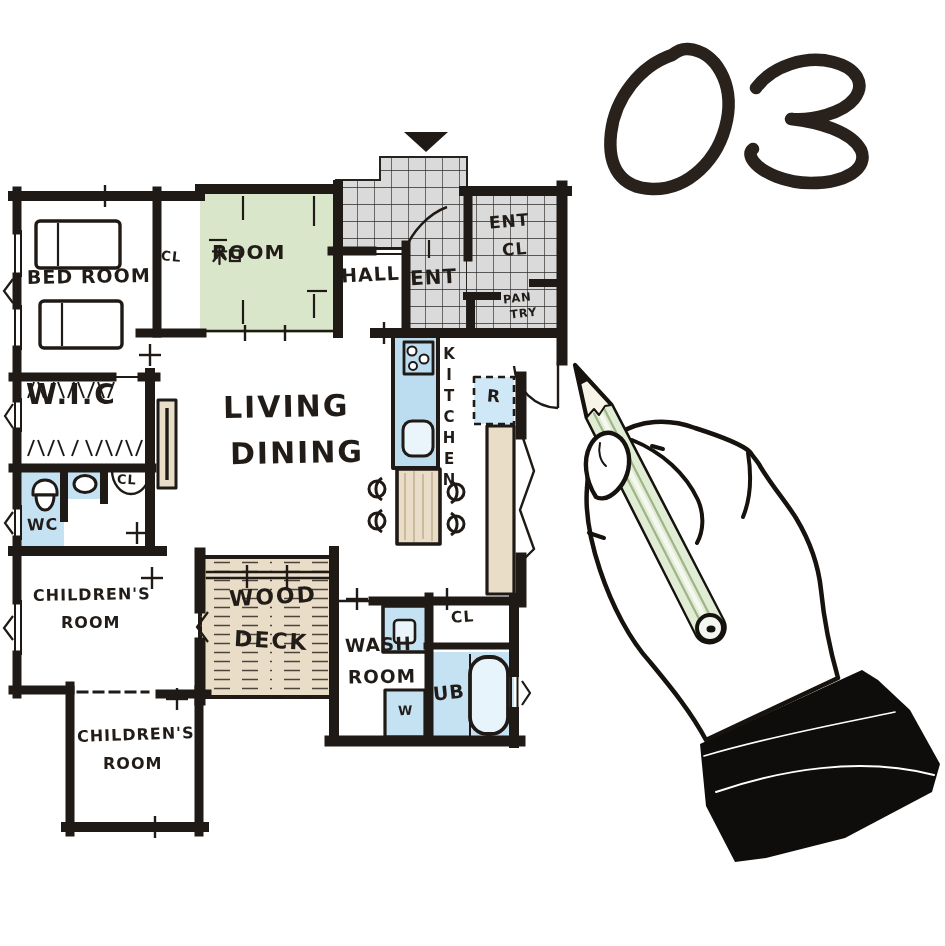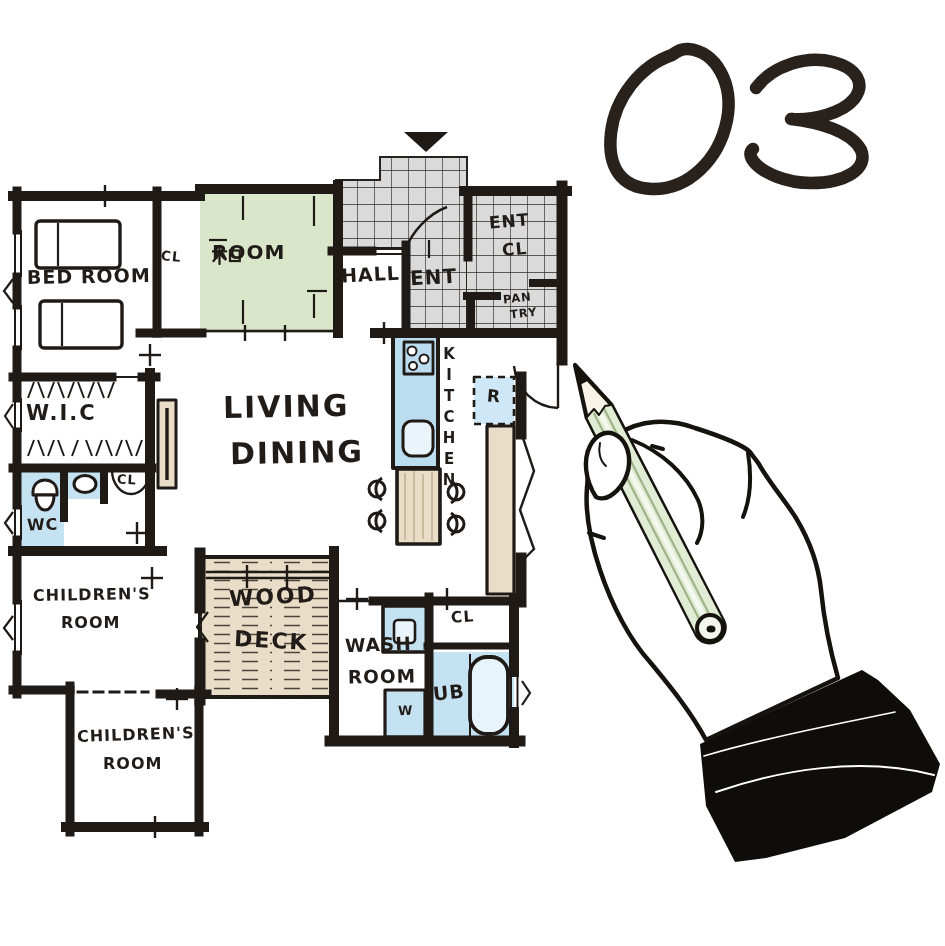--- a/index.html
+++ b/index.html
@@ -293,21 +293,21 @@
     <span>ROOM</span>
   </div>
 
   <div class="label" style="left:341px;top:265px;font-size:19px;transform:rotate(-3deg)">HALL</div>
   <div class="label" style="left:410px;top:267px;font-size:20px;transform:rotate(-3deg)">ENT</div>
   <div class="label" style="left:489px;top:213px;font-size:17px;transform:rotate(-5deg)">ENT</div>
   <div class="label" style="left:502px;top:241px;font-size:17px;transform:rotate(-5deg)">CL</div>
   <div class="label" style="left:503px;top:293px;font-size:11.5px;transform:rotate(-6deg)">PAN</div>
   <div class="label" style="left:510px;top:308px;font-size:11.5px;transform:rotate(-6deg)">TRY</div>
 
-  <div class="label big" style="left:26px;top:403px;font-size:21px">W.I.C</div>
+  <div class="label big" style="left:26px;top:381px;font-size:28px">W.I.C</div>
   <div class="label" style="left:27px;top:517px;font-size:16px;transform:rotate(-2deg)">WC</div>
   <div class="label" style="left:117px;top:473px;font-size:13px;transform:rotate(3deg)">CL</div>
 
   <div class="label big" style="left:223px;top:392px;font-size:30px;transform:rotate(-1deg)">LIVING</div>
   <div class="label big" style="left:230px;top:438px;font-size:30px;transform:rotate(-1deg)">DINING</div>
 
   <div class="label vtext" style="left:441px;top:345px;font-size:15px;height:180px">KITCHEN</div>
   <div class="label" style="left:487px;top:388px;font-size:17px;transform:rotate(5deg)">R</div>
 
   <div class="label" style="left:33px;top:587px;font-size:16px;transform:rotate(-1deg)">CHILDREN'S</div>

